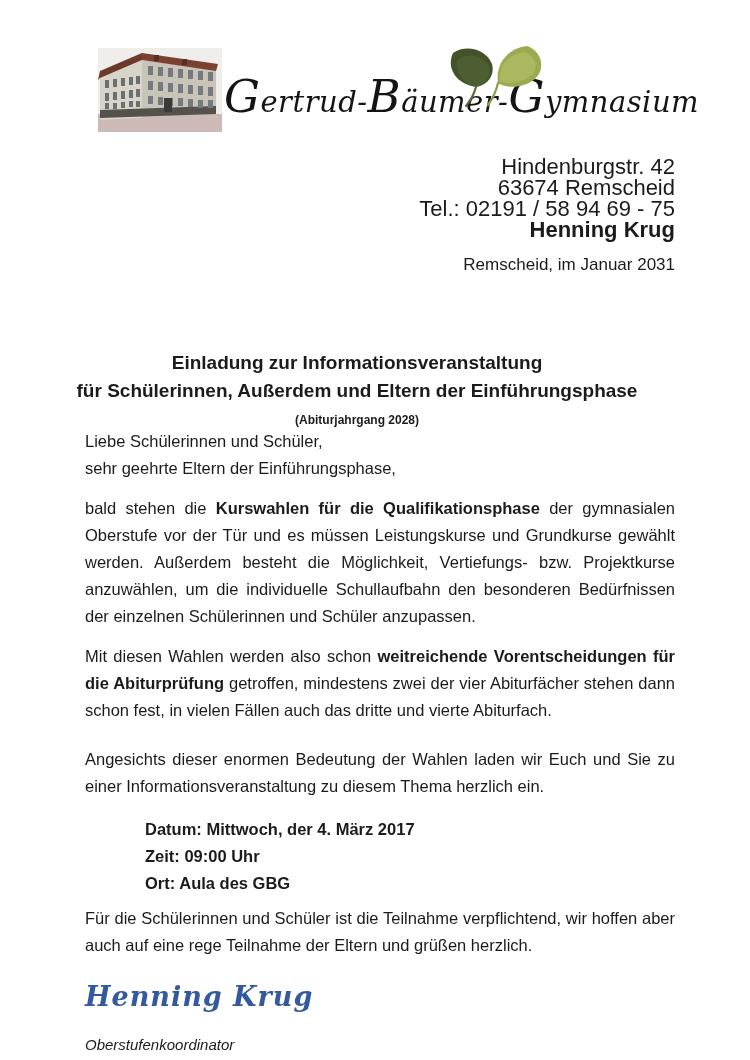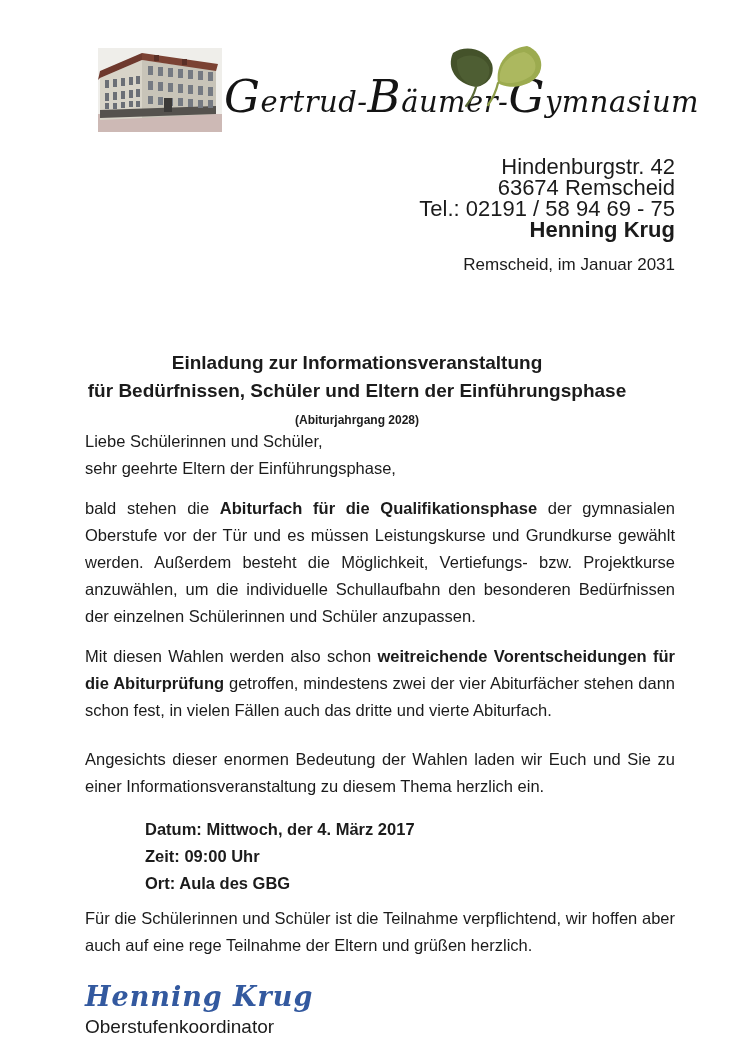--- a/index.html
+++ b/index.html
@@ -60,21 +60,21 @@
   
   .signature-name {
     margin-top: 22px;
     font-family: "DejaVu Serif", serif;
     font-style: italic;
     font-weight: bold;
     font-size: 27px;
     letter-spacing: 1px;
     line-height: 32px;
   }
-  .signature-role { font-size: 19px; line-height: 20px; margin-top: 4px; }
+  .signature-role { font-size: 15px; line-height: 20px; margin-top: 22px; font-style: italic; }
 </style>
 </head>
 <body>
 
 <div class="page" style="color: rgb(27, 27, 27);">
 
   <div class="header">
 
     <svg class="building-photo" viewBox="0 0 124 84" xmlns="http://www.w3.org/2000/svg">
       <rect x="0" y="0" width="124" height="84" fill="#efeeea"></rect>
@@ -151,33 +151,33 @@
     <div>Hindenburgstr. 42</div>
     <div>63674 Remscheid</div>
     <div>Tel.: 02191 / 58 94 69 - 75</div>
     <div class="contact-name">Henning Krug</div>
   </div>
 
   <div class="dateline">Remscheid, im Januar 2031</div>
 
   <div class="title-block">
     <div class="title-line">Einladung zur Informationsveranstaltung</div>
-    <div class="title-line">für Bedürfnissen, Schüler und Eltern der Einführungsphase</div>
+    <div class="title-line">für Schülerinnen, Außerdem und Eltern der Einführungsphase</div>
     <div class="title-sub">(Abiturjahrgang 2028)</div>
   </div>
 
   <div class="body-block">
 
     <div class="salutation">
       <div>Liebe Schülerinnen und Schüler,</div>
       <div>sehr geehrte Eltern der Einführungsphase,</div>
     </div>
 
     <div class="para mt1">
-      <span>bald stehen die </span><strong>Abiturfach für die Qualifikationsphase</strong><span> der gymnasialen Oberstufe vor der Tür und es müssen Leistungskurse und Grundkurse gewählt werden. Außerdem besteht die Möglichkeit, Vertiefungs- bzw. Projektkurse anzuwählen, um die individuelle Schullaufbahn den besonderen Bedürfnissen der einzelnen Schülerinnen und Schüler anzupassen.</span>
+      <span>bald stehen die </span><strong>Kurswahlen für die Qualifikationsphase</strong><span> der gymnasialen Oberstufe vor der Tür und es müssen Leistungskurse und Grundkurse gewählt werden. Außerdem besteht die Möglichkeit, Vertiefungs- bzw. Projektkurse anzuwählen, um die individuelle Schullaufbahn den besonderen Bedürfnissen der einzelnen Schülerinnen und Schüler anzupassen.</span>
     </div>
 
     <div class="para mt2">
       <span>Mit diesen Wahlen werden also schon </span><strong>weitreichende Vorentscheidungen für die Abiturprüfung</strong><span> getroffen, mindestens zwei der vier Abiturfächer stehen dann schon fest, in vielen Fällen auch das dritte und vierte Abiturfach.</span>
     </div>
     <div class="para">Angesichts dieser enormen Bedeutung der Wahlen laden wir Euch und Sie zu einer Informationsveranstaltung zu diesem Thema herzlich ein.</div>
 
     <div class="event-block">
       <div>Datum: Mittwoch, der 4. März 2017</div>
       <div>Zeit: 09:00 Uhr</div>

